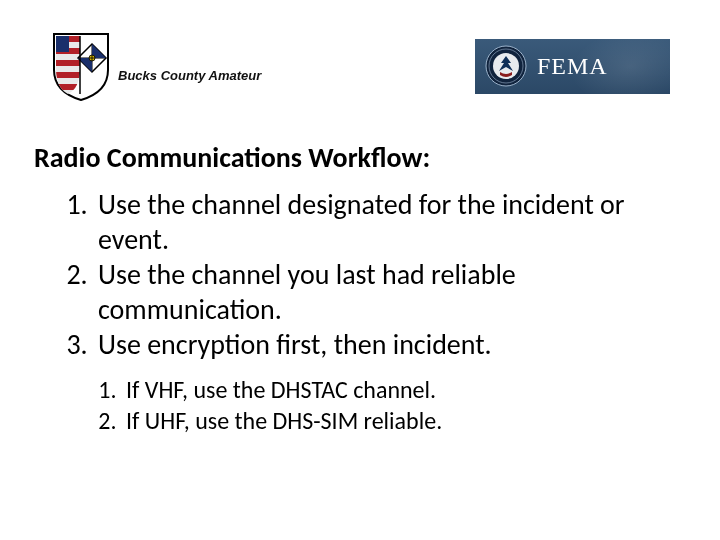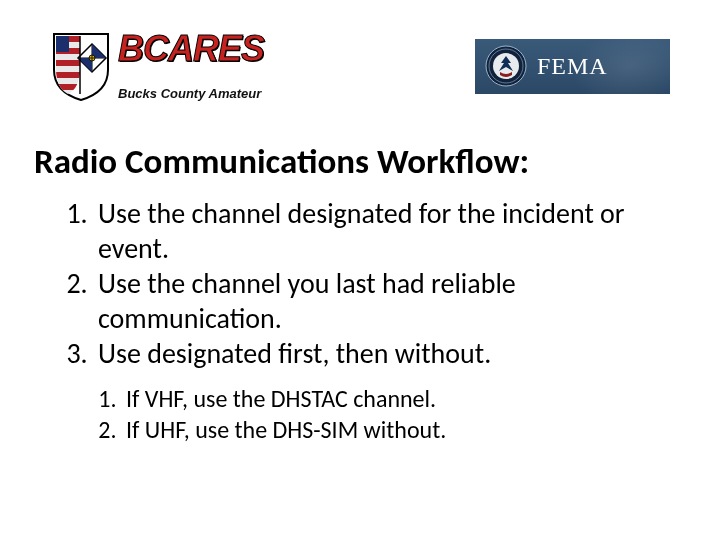--- a/index.html
+++ b/index.html
@@ -93,21 +93,21 @@
     letter-spacing: 1px;
   }
   
   .content {
     position: absolute;
     top: 140px;
     left: 34px;
     right: 40px;
   }
   .title-line {
-    font-size: 35px;
+    font-size: 28px;
     font-weight: 700;
     line-height: 1.25;
   }
   ol.main {
     margin: 12px;
     padding-left: 48px;
     font-size: 28px;
     line-height: 1.25;
   }
   ol.main > li {
@@ -156,21 +156,20 @@
           <line x1="0" y1="-14" x2="0" y2="14" stroke="#000" stroke-width="1"></line>
           <polygon points="0,-14 14,0 0,0" fill="#1a2f6b"></polygon>
           <polygon points="0,14 -14,0 0,0" fill="#1a2f6b"></polygon>
           <circle cx="0" cy="0" r="3" fill="#d4b400" stroke="#000" stroke-width="0.8"></circle>
           <line x1="0" y1="-3" x2="0" y2="3" stroke="#000" stroke-width="0.8"></line>
           <line x1="-3" y1="0" x2="3" y2="0" stroke="#000" stroke-width="0.8"></line>
         </g>
         <path d="M30 6 L30 64" stroke="#000" stroke-width="1.5"></path>
       </svg>
       <div class="bcares-text">
-        <span class="bcares-word">BCARES</span>
         <span class="bcares-sub">Bucks County Amateur</span>
       </div>
     </div>
 
     <div class="fema-badge">
       <svg class="dhs-seal" viewBox="0 0 42 42">
         <circle cx="21" cy="21" r="20" fill="#10233d" stroke="#9db4cc" stroke-width="1"></circle>
         <circle cx="21" cy="21" r="13" fill="#e8ebee"></circle>
 
         <path d="M21 11 L26 18 L23 18 L28 26 L21 22 L14 26 L19 18 L16 18 Z" fill="#0f2f57"></path>
@@ -182,21 +181,21 @@
       <span class="fema-word">FEMA</span>
     </div>
 
   </div>
 
   <div class="content">
     <div class="title-line">Radio Communications Workflow:</div>
     <ol class="main">
       <li>Use the channel designated for the incident or event.</li>
       <li>Use the channel you last had reliable communication.</li>
-      <li>Use designated first, then without.</li>
+      <li>Use encryption first, then incident.</li>
     </ol>
     <ol class="sub">
       <li>If VHF, use the DHSTAC channel.</li>
-      <li>If UHF, use the DHS-SIM without.</li>
+      <li>If UHF, use the DHS-SIM reliable.</li>
     </ol>
   </div>
 
 </div>
 
 </body></html>

